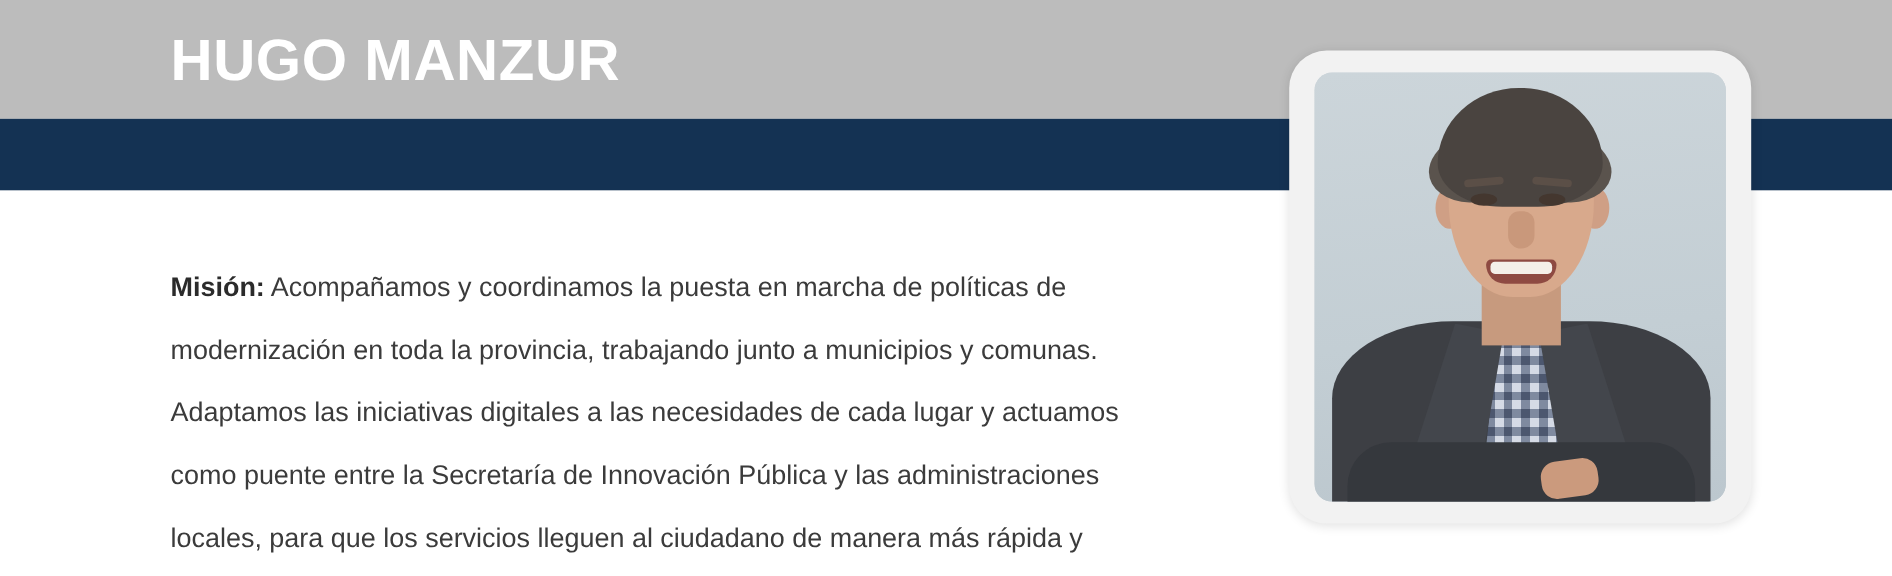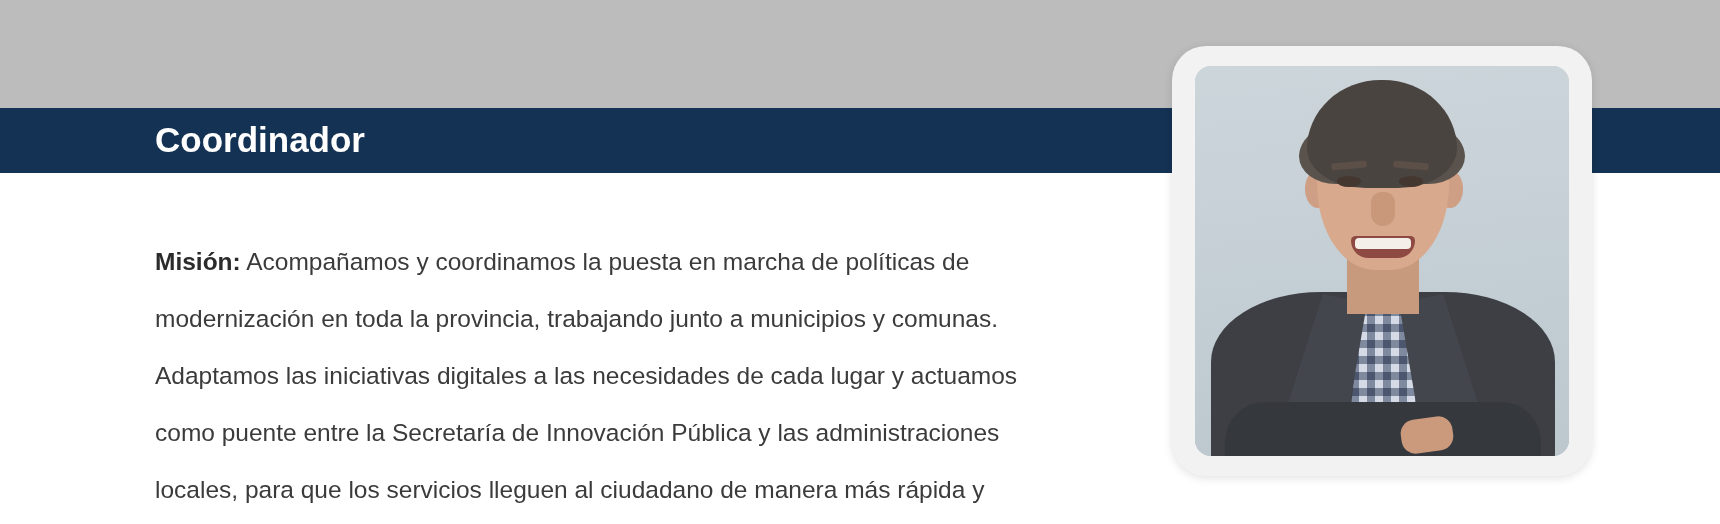--- a/index.html
+++ b/index.html
@@ -258,23 +258,23 @@
     border-radius: 14px;
     transform: rotate(-8deg);
   }
 </style>
 </head>
 <body>
 
 <div class="card">
 
   <div class="name-band"></div>
+  <div class="name-text">HUGO MANZUR</div>
 
   <div class="role-band"></div>
-  <div class="role-text">Coordinador</div>
 
   <p class="mission"><span class="mission-label">Misión:</span><span> Acompañamos y coordinamos la puesta en marcha de políticas de modernización en toda la provincia, trabajando junto a municipios y comunas. Adaptamos las iniciativas digitales a las necesidades de cada lugar y actuamos como puente entre la Secretaría de Innovación Pública y las administraciones locales, para que los servicios lleguen al ciudadano de manera más rápida y eficiente.</span></p>
 
   <div class="portrait-frame">
     <div class="portrait-inner">
       <div class="ph-bg"></div>
       <div class="ph-body"></div>
       <div class="ph-shirt"></div>
       <div class="ph-lapel-l"></div>
       <div class="ph-lapel-r"></div>

